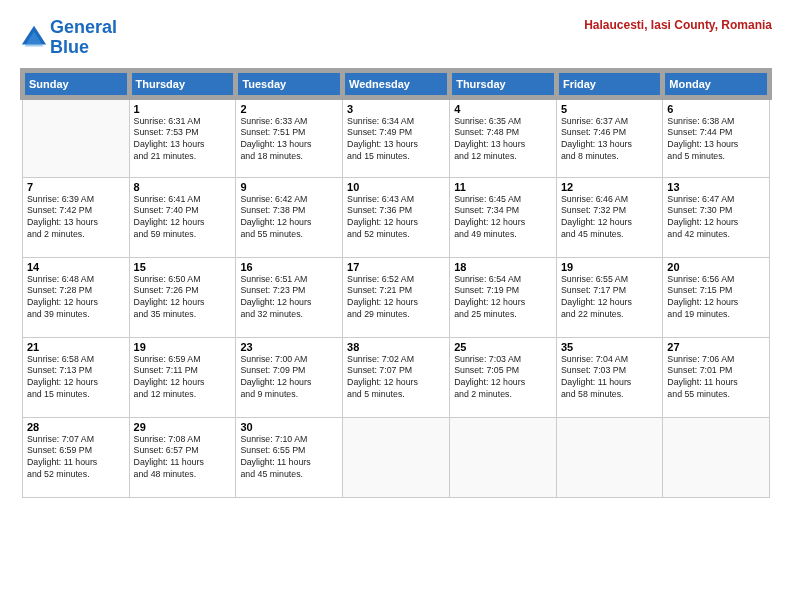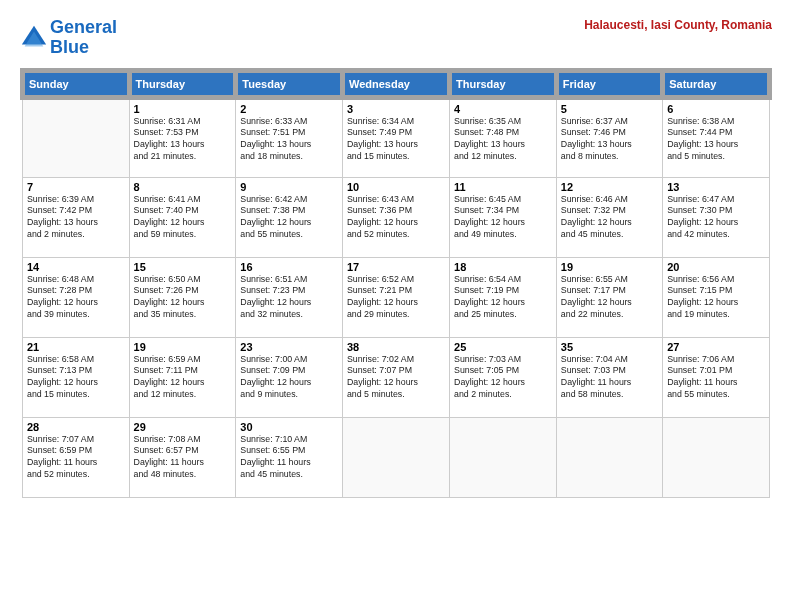--- a/index.html
+++ b/index.html
@@ -115,21 +115,21 @@
 
   <table class="calendar">
     <thead>
       <tr>
         <th>Sunday</th>
         <th>Thursday</th>
         <th>Tuesday</th>
         <th>Wednesday</th>
         <th>Thursday</th>
         <th>Friday</th>
-        <th>Saturday</th>
+        <th>Monday</th>
       </tr>
     </thead>
     <tbody id="calendar-body">
     <tr>
           <td class="empty-cell"></td>
           <td>
             <span class="day-number">1</span>
             <div class="day-info">Sunrise: 6:31 AM<br>Sunset: 7:53 PM<br>Daylight: 13 hours<br>and 21 minutes.</div>
           </td>
           <td>

